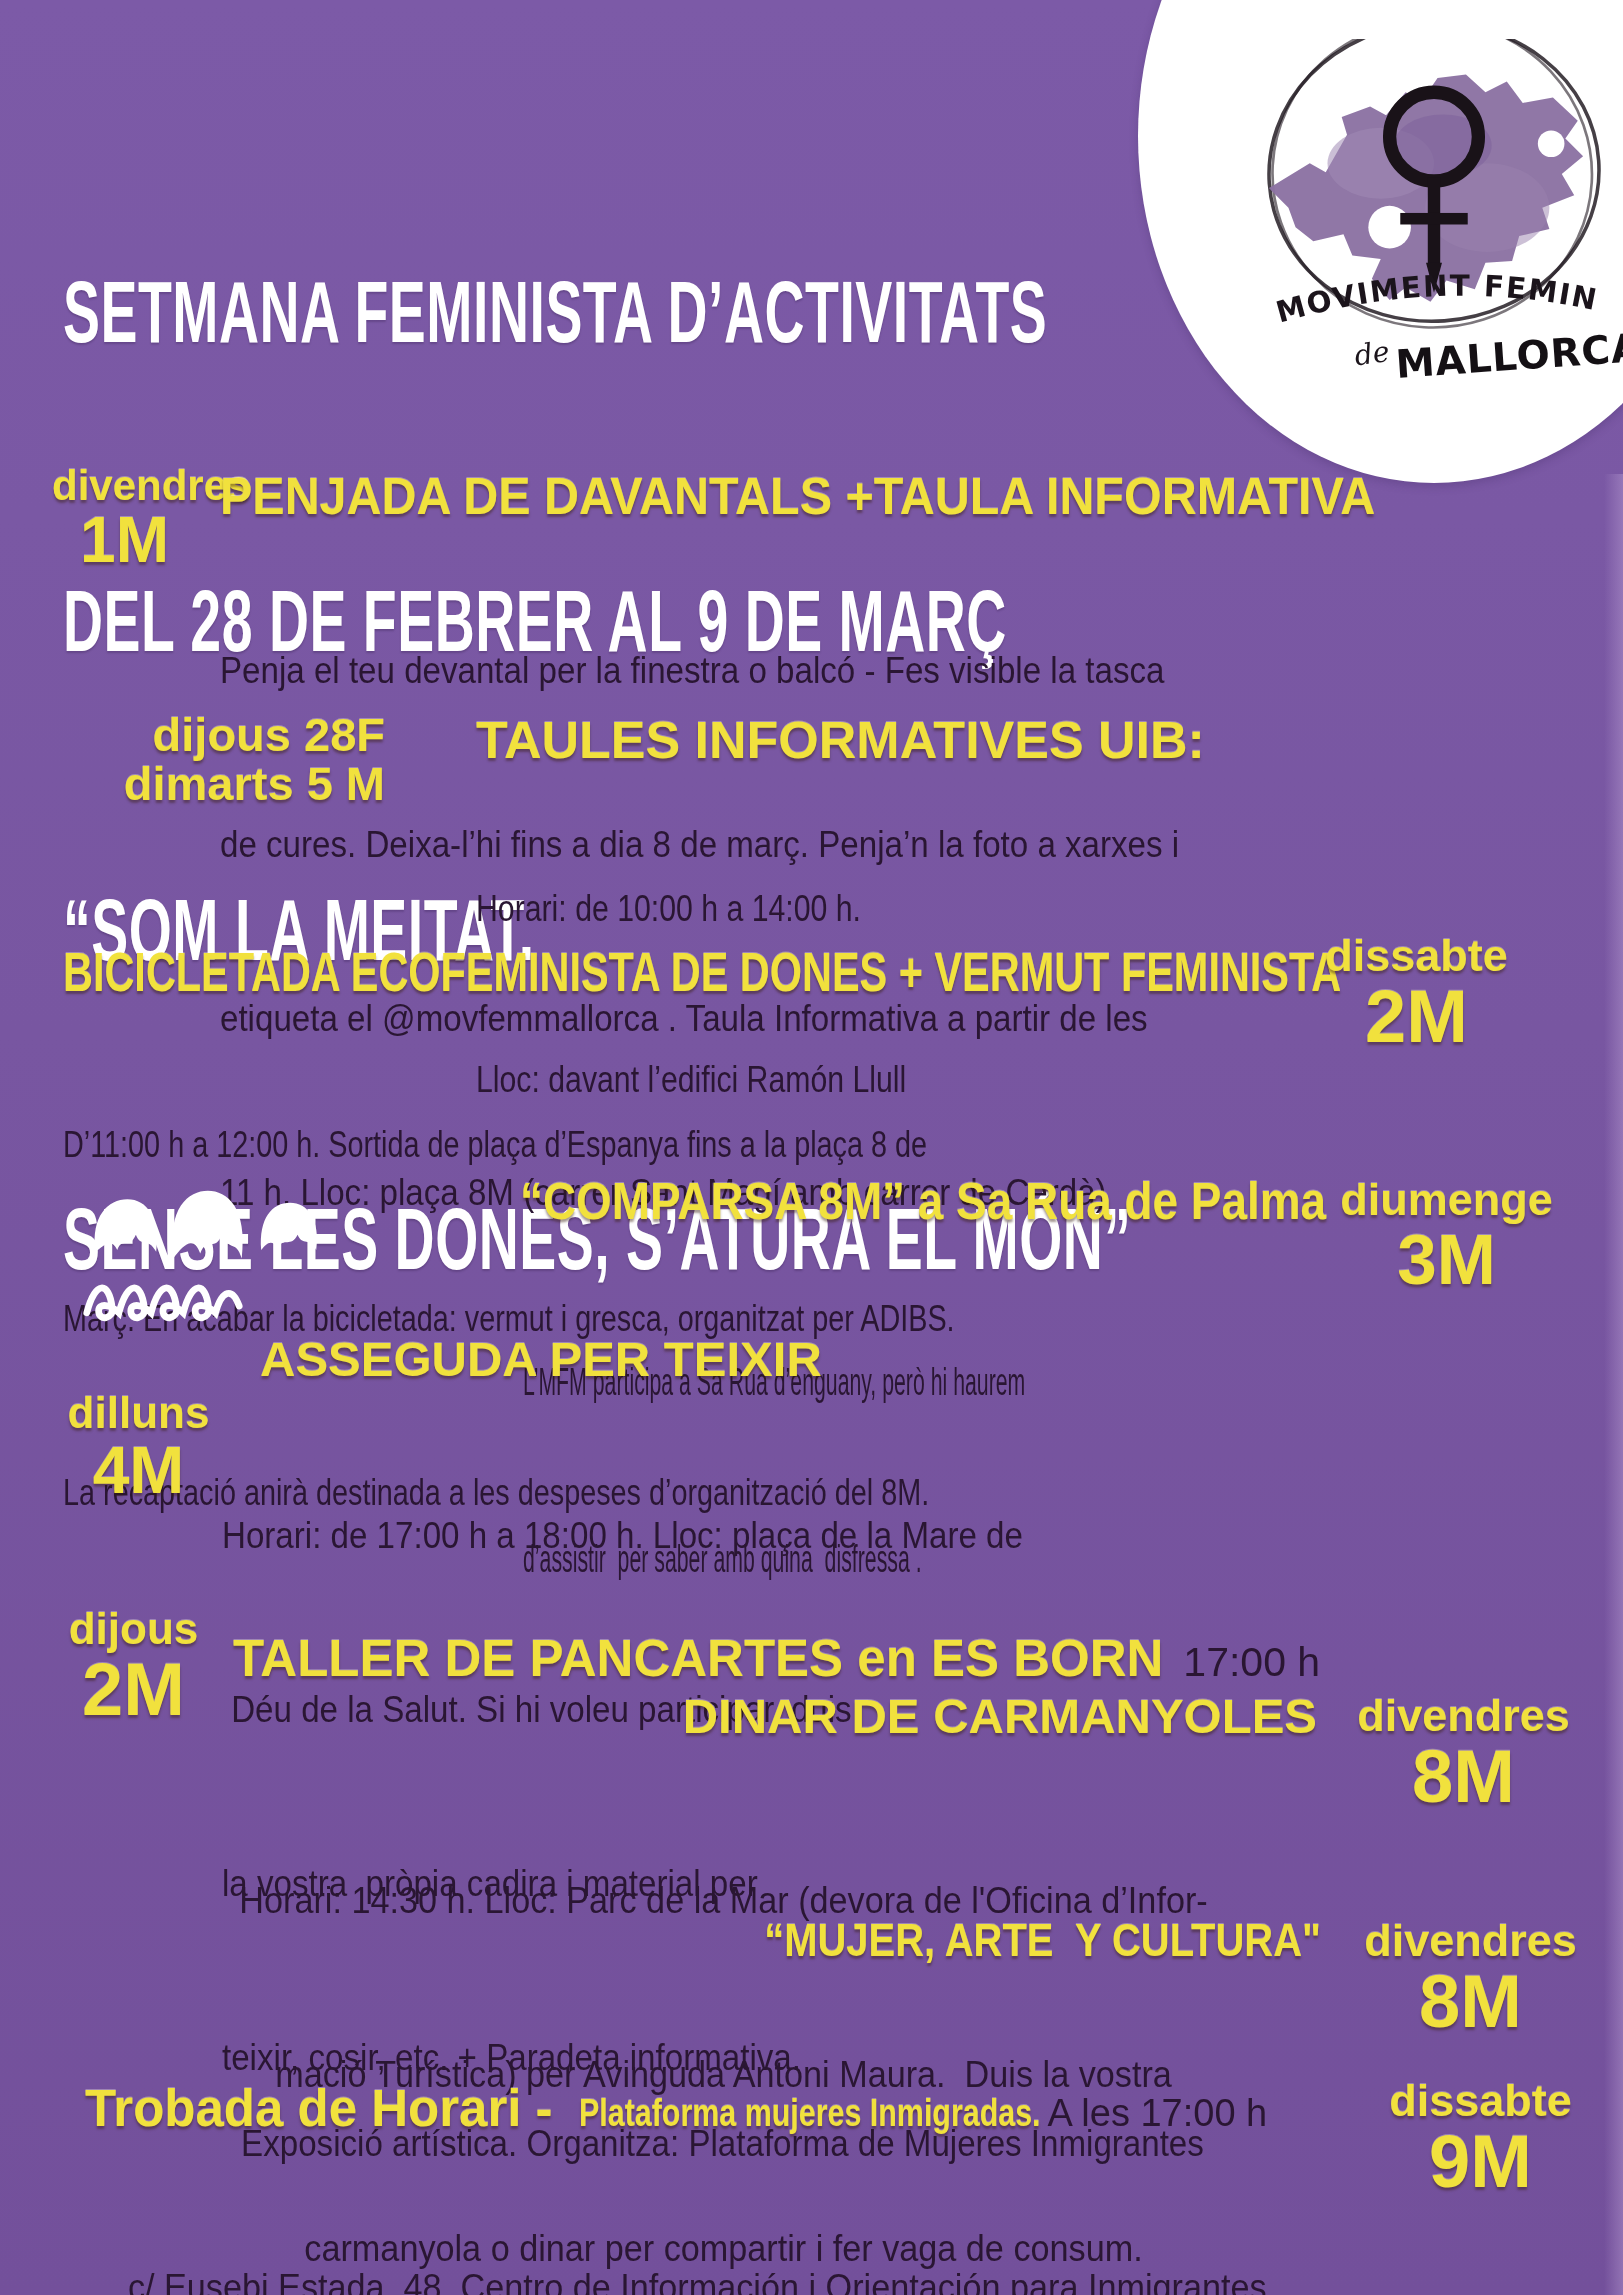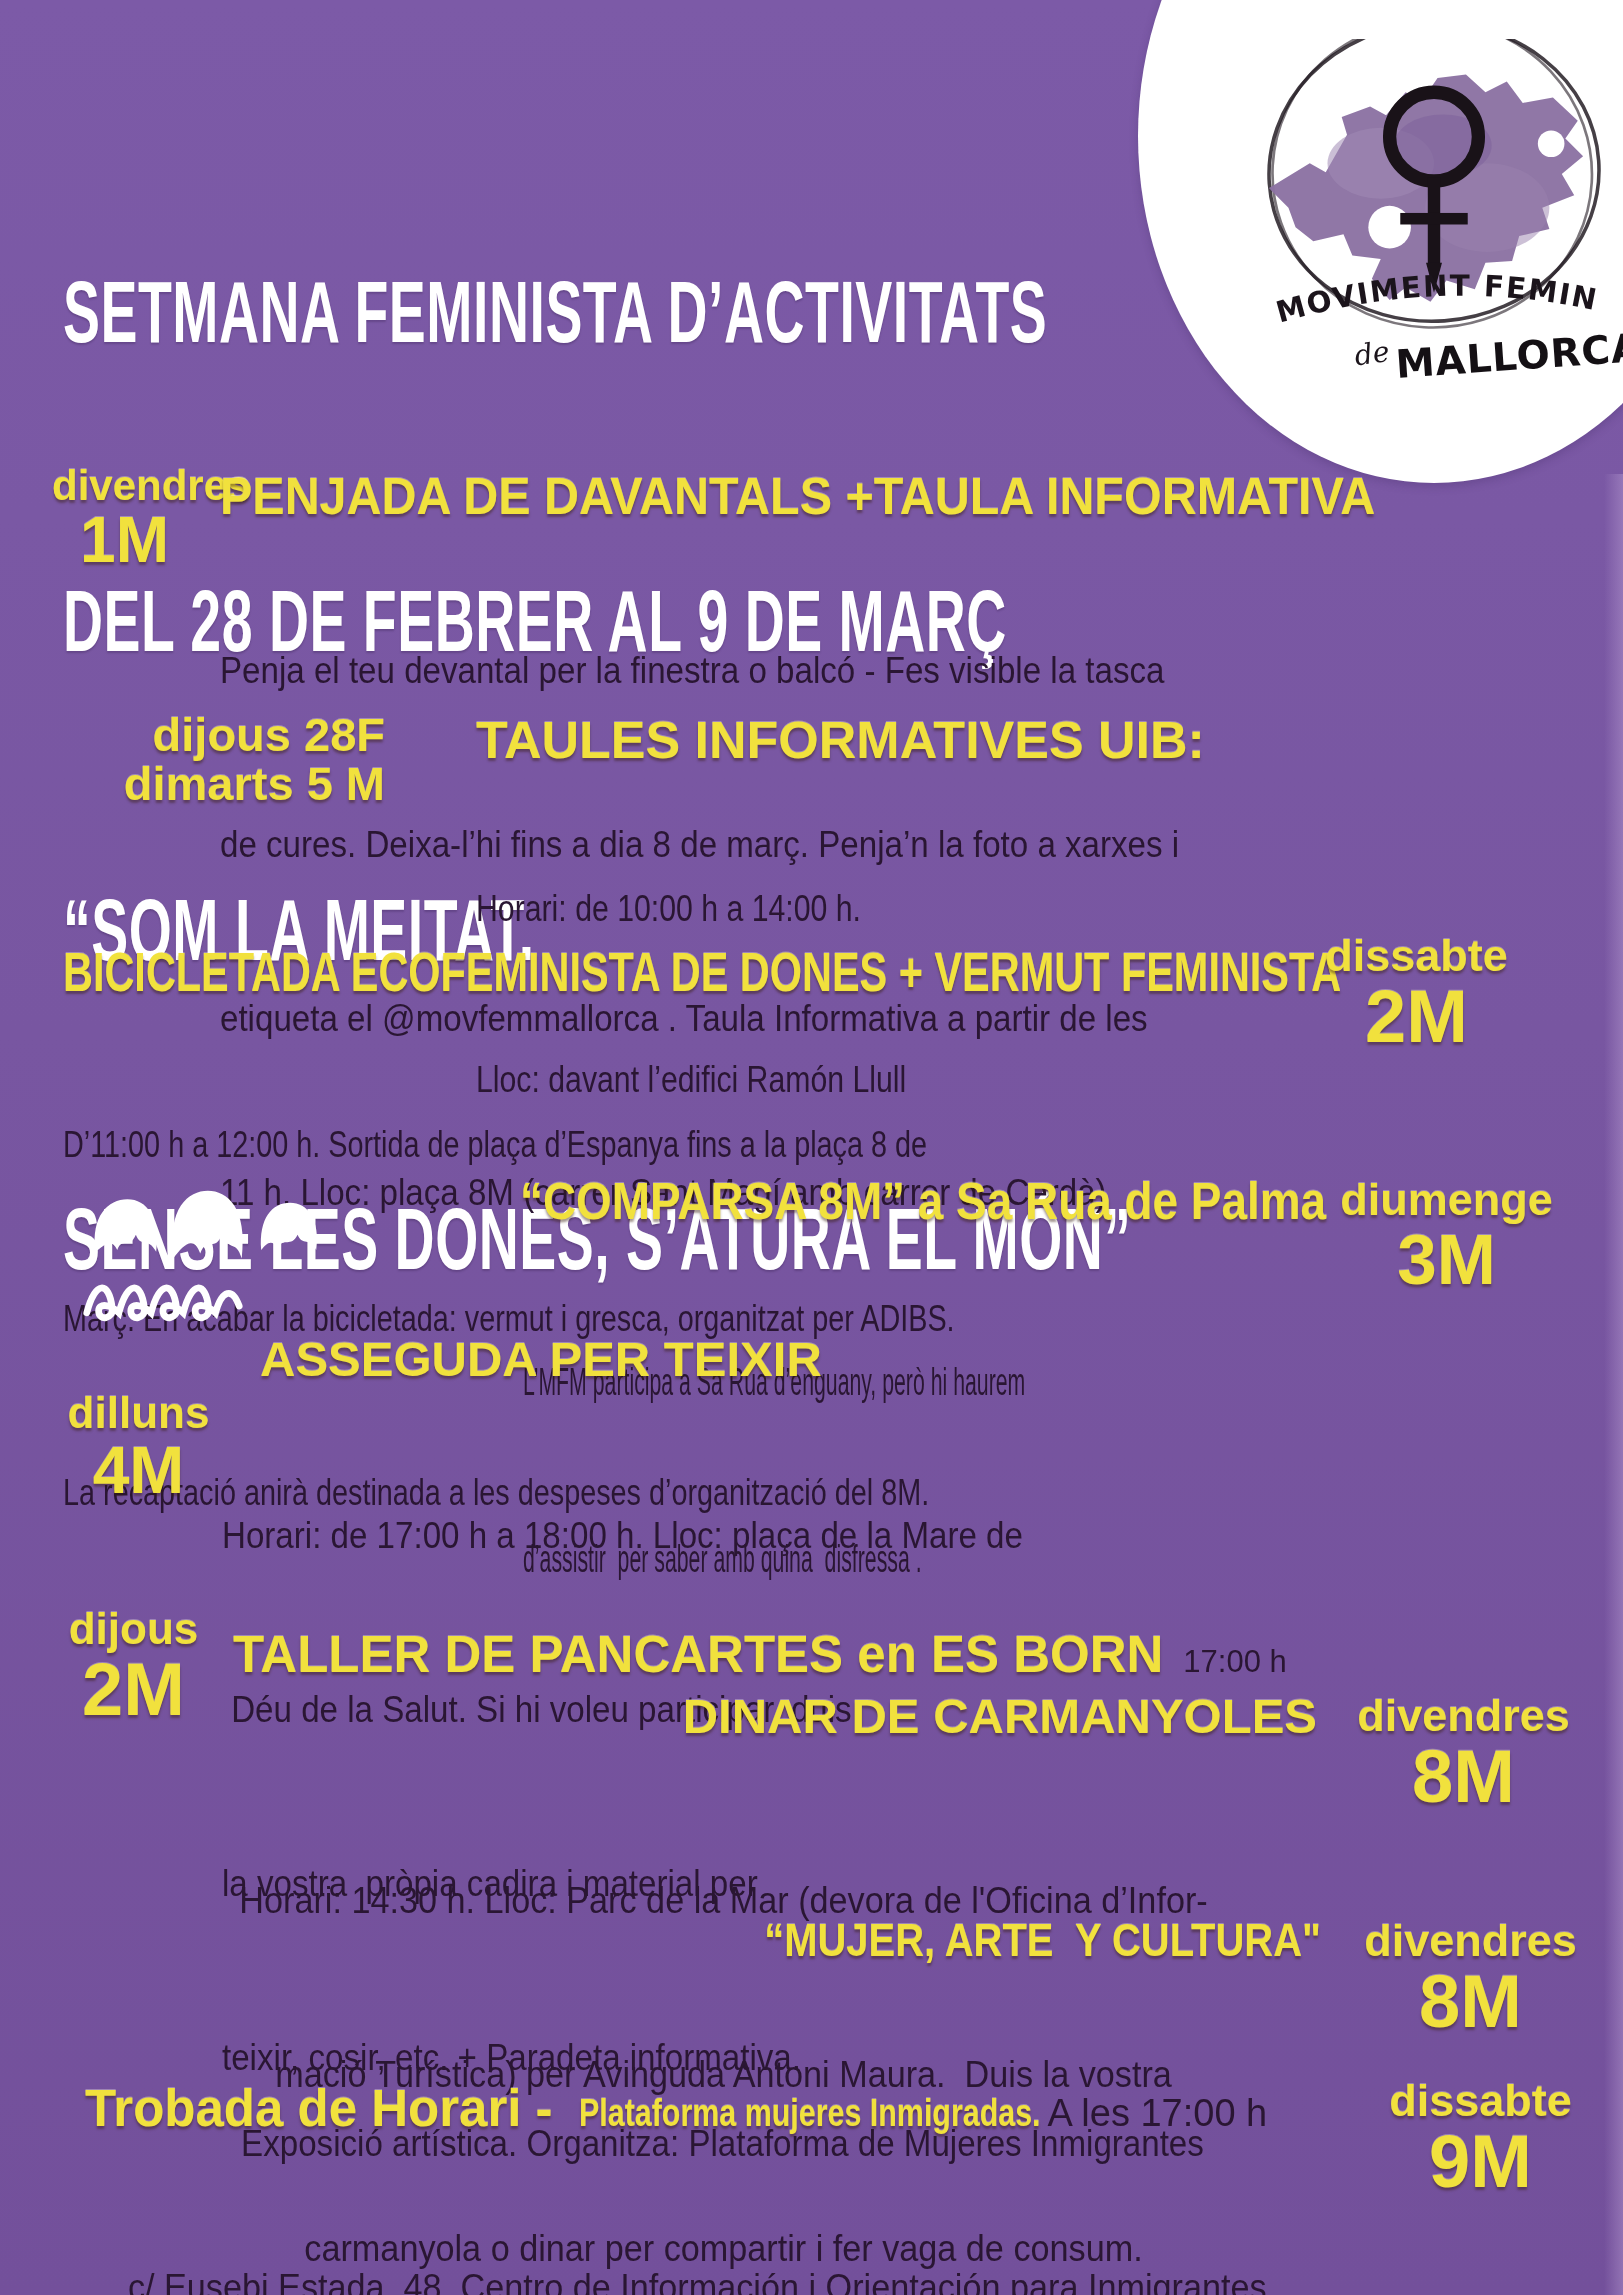--- a/index.html
+++ b/index.html
@@ -154,21 +154,21 @@
     <div>la vostra  pròpia cadira i material per</div>
     <div>teixir, cosir, etc. + Paradeta informativa.</div>
   </div>
 
   <div class="abs date-box ylw" style="left:58px;top:1605px;width:151px;">
     <div class="date-word" style="font-size:44px;">dijous</div>
     <div class="date-num" style="font-size:74px;line-height:76px;">2M</div>
   </div>
   <div class="abs titflex" style="left:233px;top:1605px;gap:20px;">
     <span class="ylw evt-title">TALLER DE PANCARTES en ES BORN</span>
-    <span class="body-txt" style="font-size:31px;margin-top:28px;">17:00 h</span>
+    <span class="body-txt" style="font-size:41px;margin-top:28px;">17:00 h</span>
   </div>
 
   <div class="abs ylw evt-title" style="left:507px;top:1688px;width:810px;text-align:right;font-size:49px;">DINAR DE CARMANYOLES</div>
   <div class="abs date-box ylw" style="left:1347px;top:1692px;width:233px;">
     <div class="date-word">divendres</div>
     <div class="date-num" style="font-size:74px;line-height:76px;">8M</div>
   </div>
   <div class="abs body-txt center cx95" style="left:123px;top:1756px;width:1201px;">
     <div>Horari: 14:30 h. Lloc: Parc de la Mar (devora de l'Oficina d’Infor-</div>
     <div>mació Turística) per Avinguda Antoni Maura.  Duis la vostra</div>

